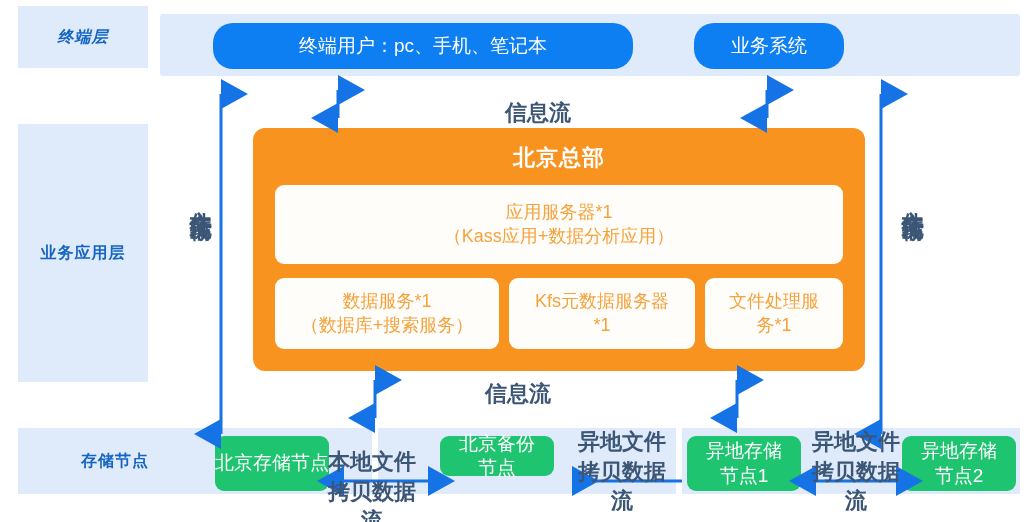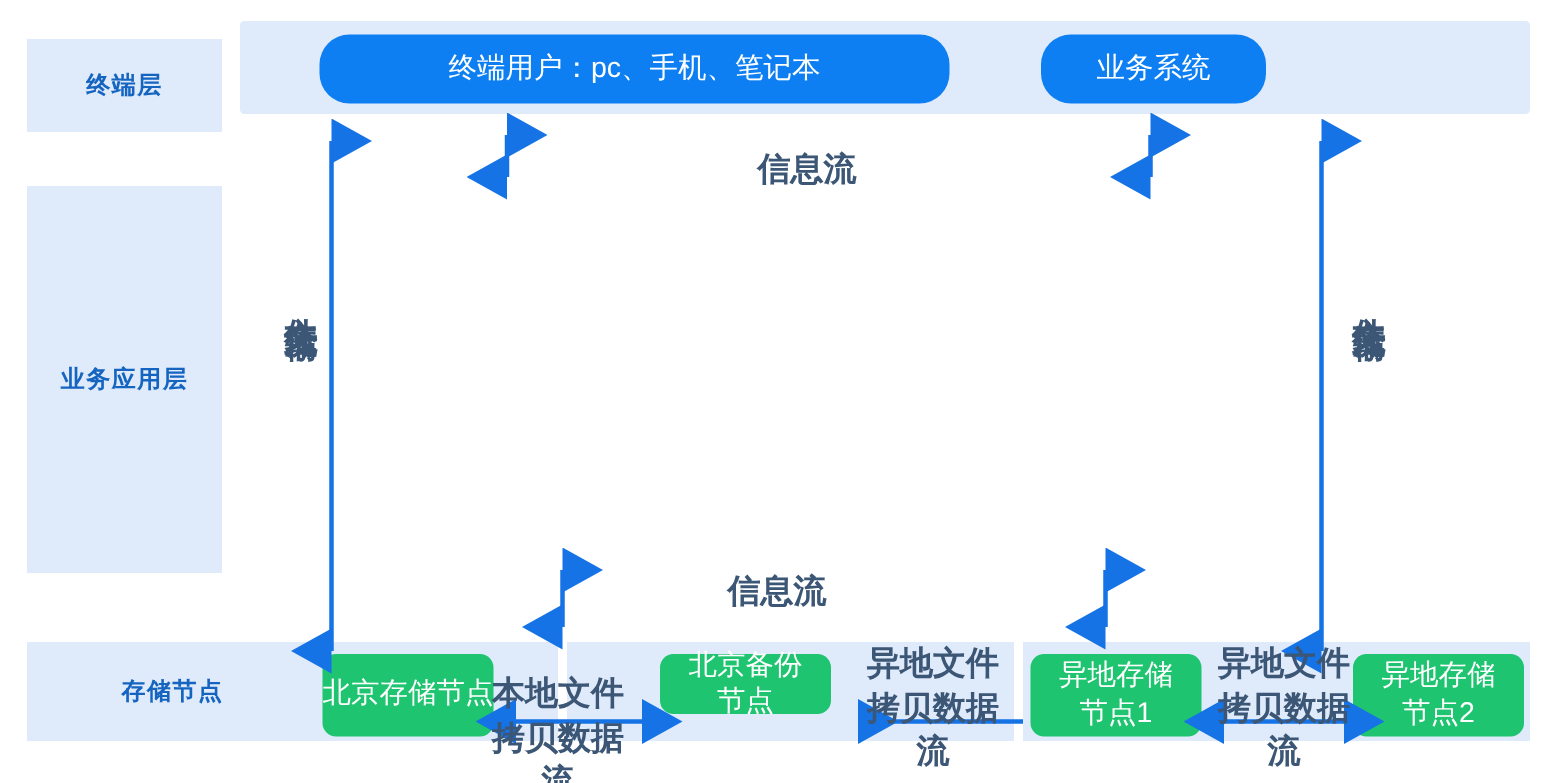--- a/index.html
+++ b/index.html
@@ -98,21 +98,21 @@
 
   
   .arrow{position:absolute;}
   .arrow svg{display:block;overflow:visible;}
 </style>
 </head>
 <body>
 
 <div id="stage">
 
-  <div class="layer-label" style="top:26px;height:62px;">
+  <div class="layer-label" style="top:6px;height:62px;font-style:italic;">
     <span>终端层</span>
   </div>
   <div class="layer-label" style="top:124px;height:258px;">
     <span>业务应用层</span>
   </div>
   <div class="layer-label" style="top:428px;height:66px;padding-left:32px;">
     <span>存储节点</span>
   </div>
 
   <div class="layer-panel" style="left:160px;top:14px;width:860px;height:62px;border-radius:3px;"></div>
@@ -120,20 +120,41 @@
   <div class="layer-panel" style="left:378px;top:428px;width:298px;height:66px;"></div>
   <div class="layer-panel" style="left:682px;top:428px;width:338px;height:66px;"></div>
 
   <div class="box box-blue" style="left:213px;top:23px;width:420px;height:46px;">
     <span>终端用户：pc、手机、笔记本</span>
   </div>
   <div class="box box-blue" style="left:694px;top:23px;width:150px;height:46px;">
     <span>业务系统</span>
   </div>
 
+  <div class="box box-orange" style="left:253px;top:128px;width:612px;height:243px;display:block;">
+    <div class="hq-title">北京总部</div>
+
+    <div class="box box-white" style="left:22px;top:57px;width:568px;height:79px;flex-direction:column;">
+      <div>应用服务器*1</div>
+      <div>（Kass应用+数据分析应用）</div>
+    </div>
+
+    <div class="box box-white" style="left:22px;top:150px;width:224px;height:71px;flex-direction:column;">
+      <div>数据服务*1</div>
+      <div>（数据库+搜索服务）</div>
+    </div>
+    <div class="box box-white" style="left:256px;top:150px;width:186px;height:71px;flex-direction:column;">
+      <div>Kfs元数据服务器</div>
+      <div>*1</div>
+    </div>
+    <div class="box box-white" style="left:452px;top:150px;width:138px;height:71px;flex-direction:column;">
+      <div>文件处理服</div>
+      <div>务*1</div>
+    </div>
+  </div>
 
   <div class="box box-green" style="left:215px;top:436px;width:114px;height:55px;">
     <div>北京存储</div>
     <div>节点</div>
   </div>
   <div class="box box-green" style="left:440px;top:436px;width:114px;height:40px;flex-direction:column;">
     <div>北京备份</div>
     <div>节点</div>
   </div>
   <div class="box box-green" style="left:687px;top:436px;width:114px;height:55px;flex-direction:column;">

